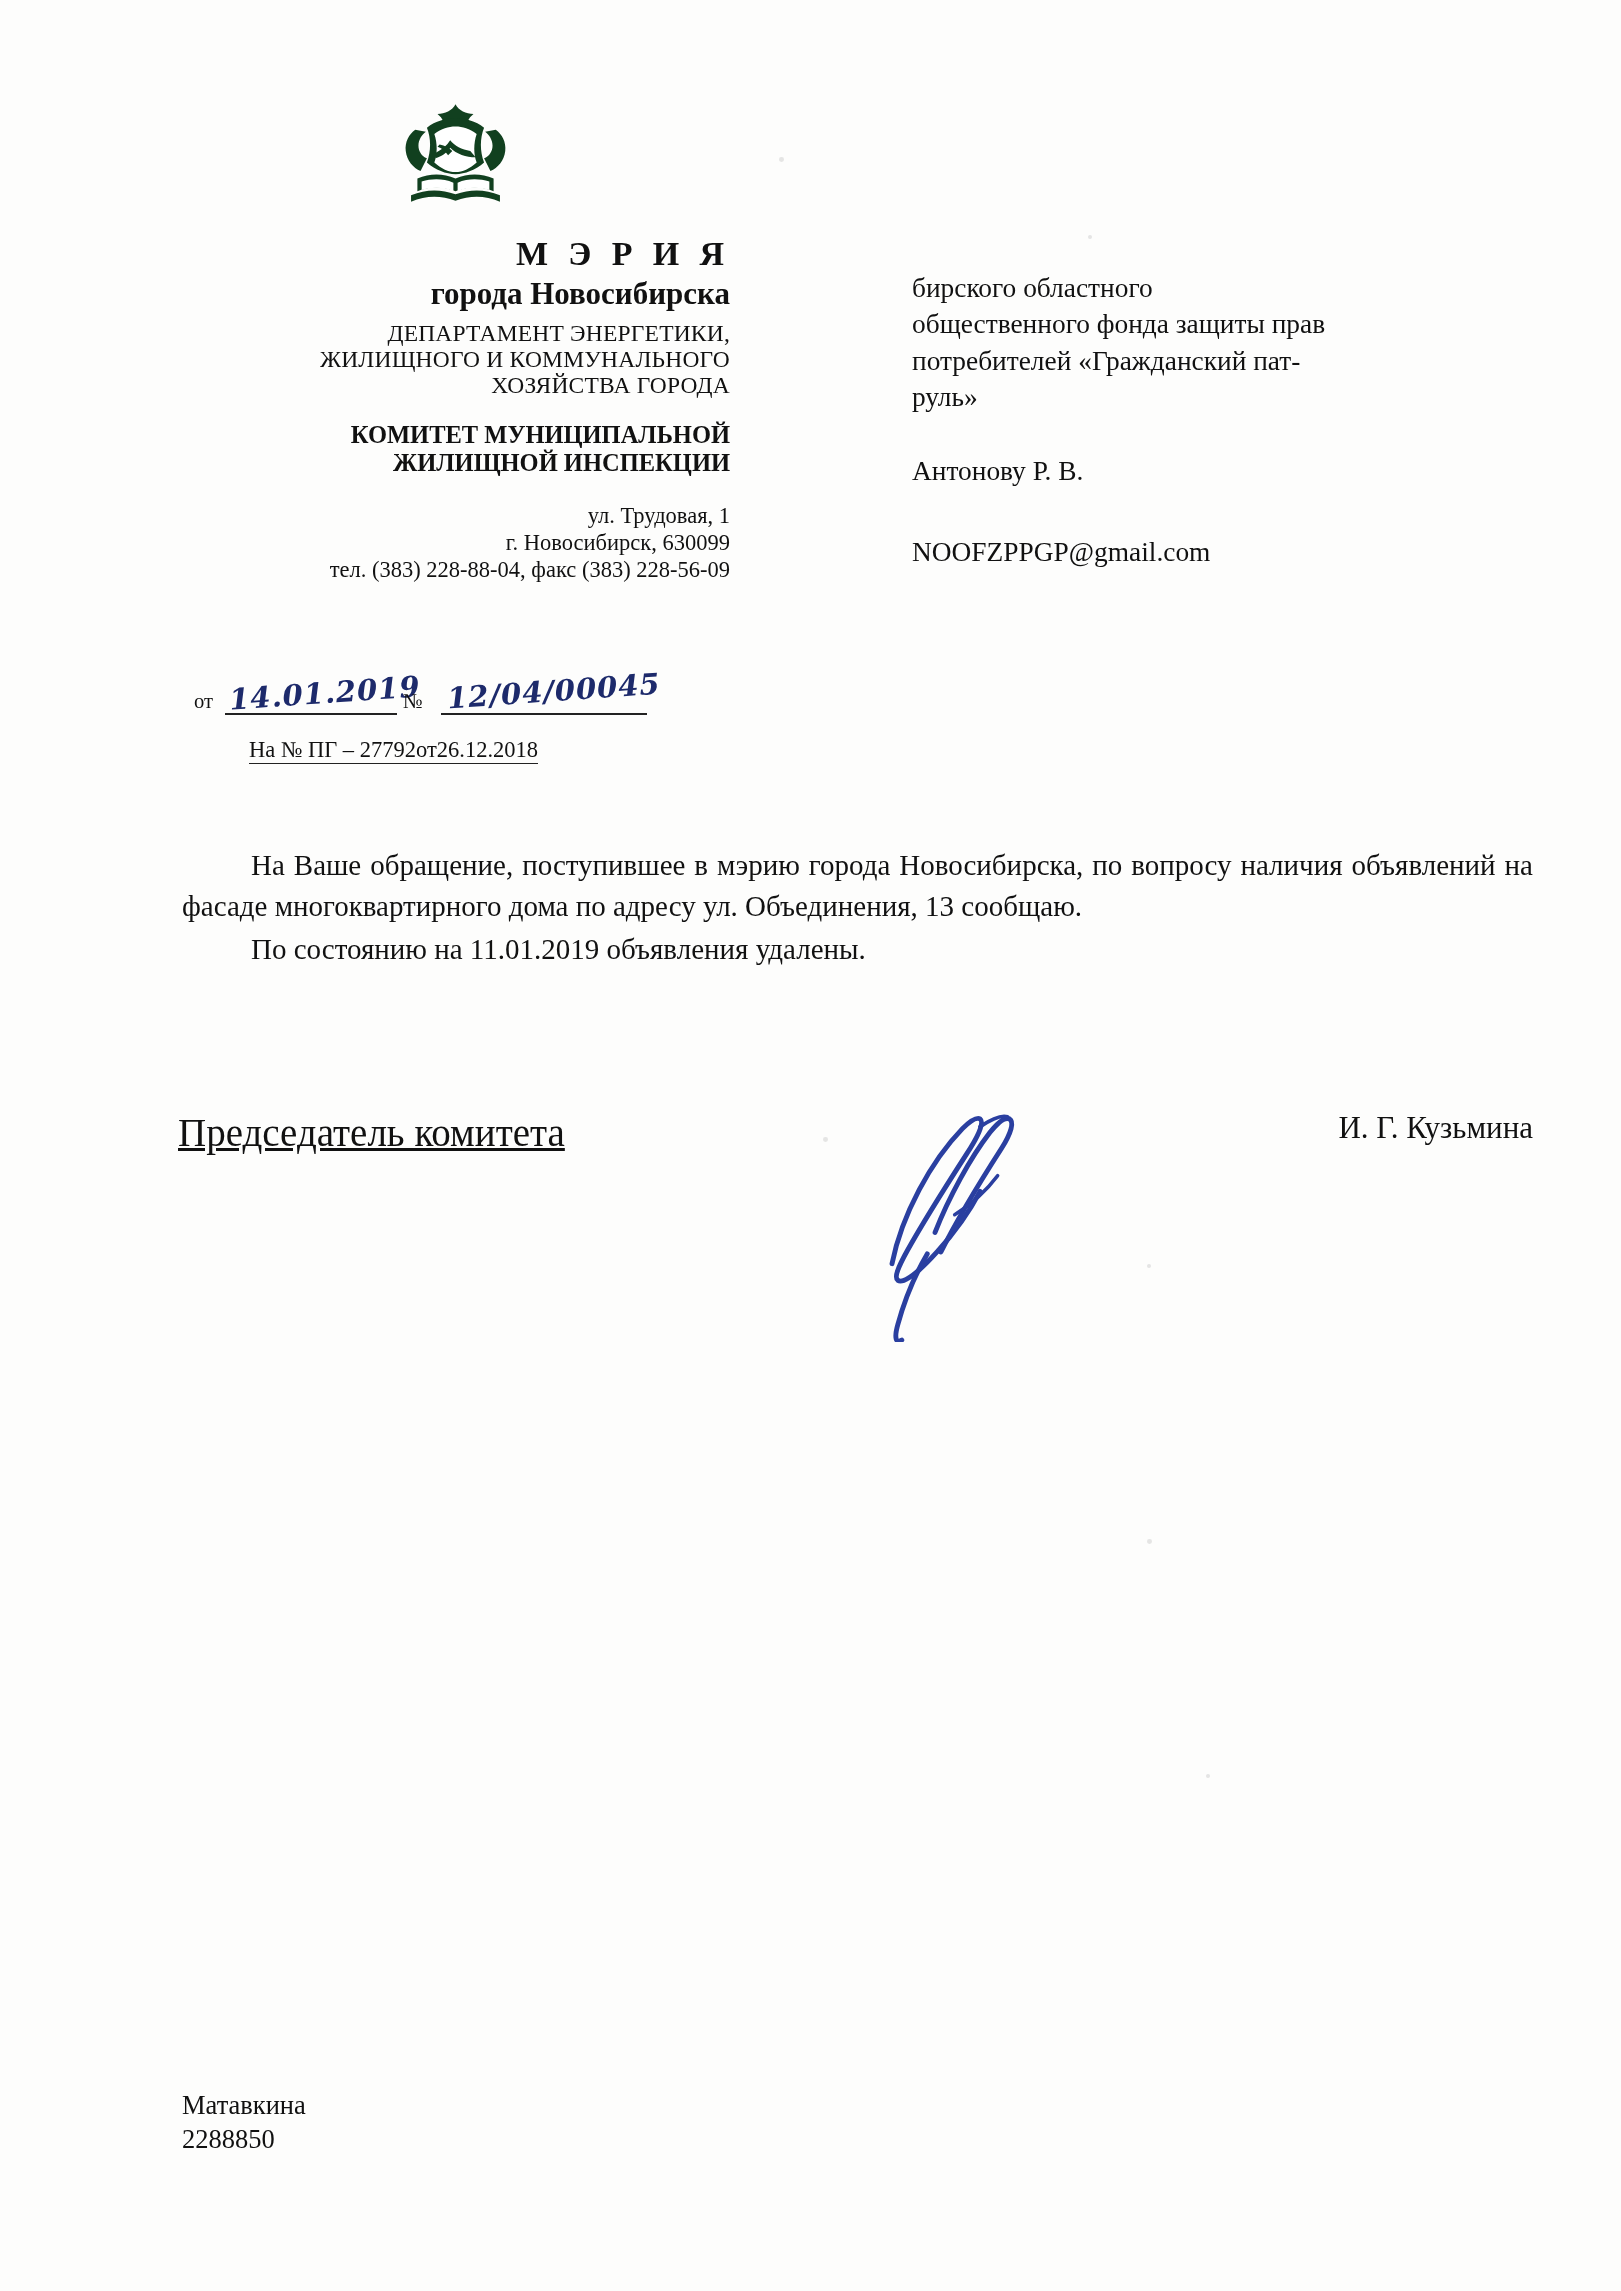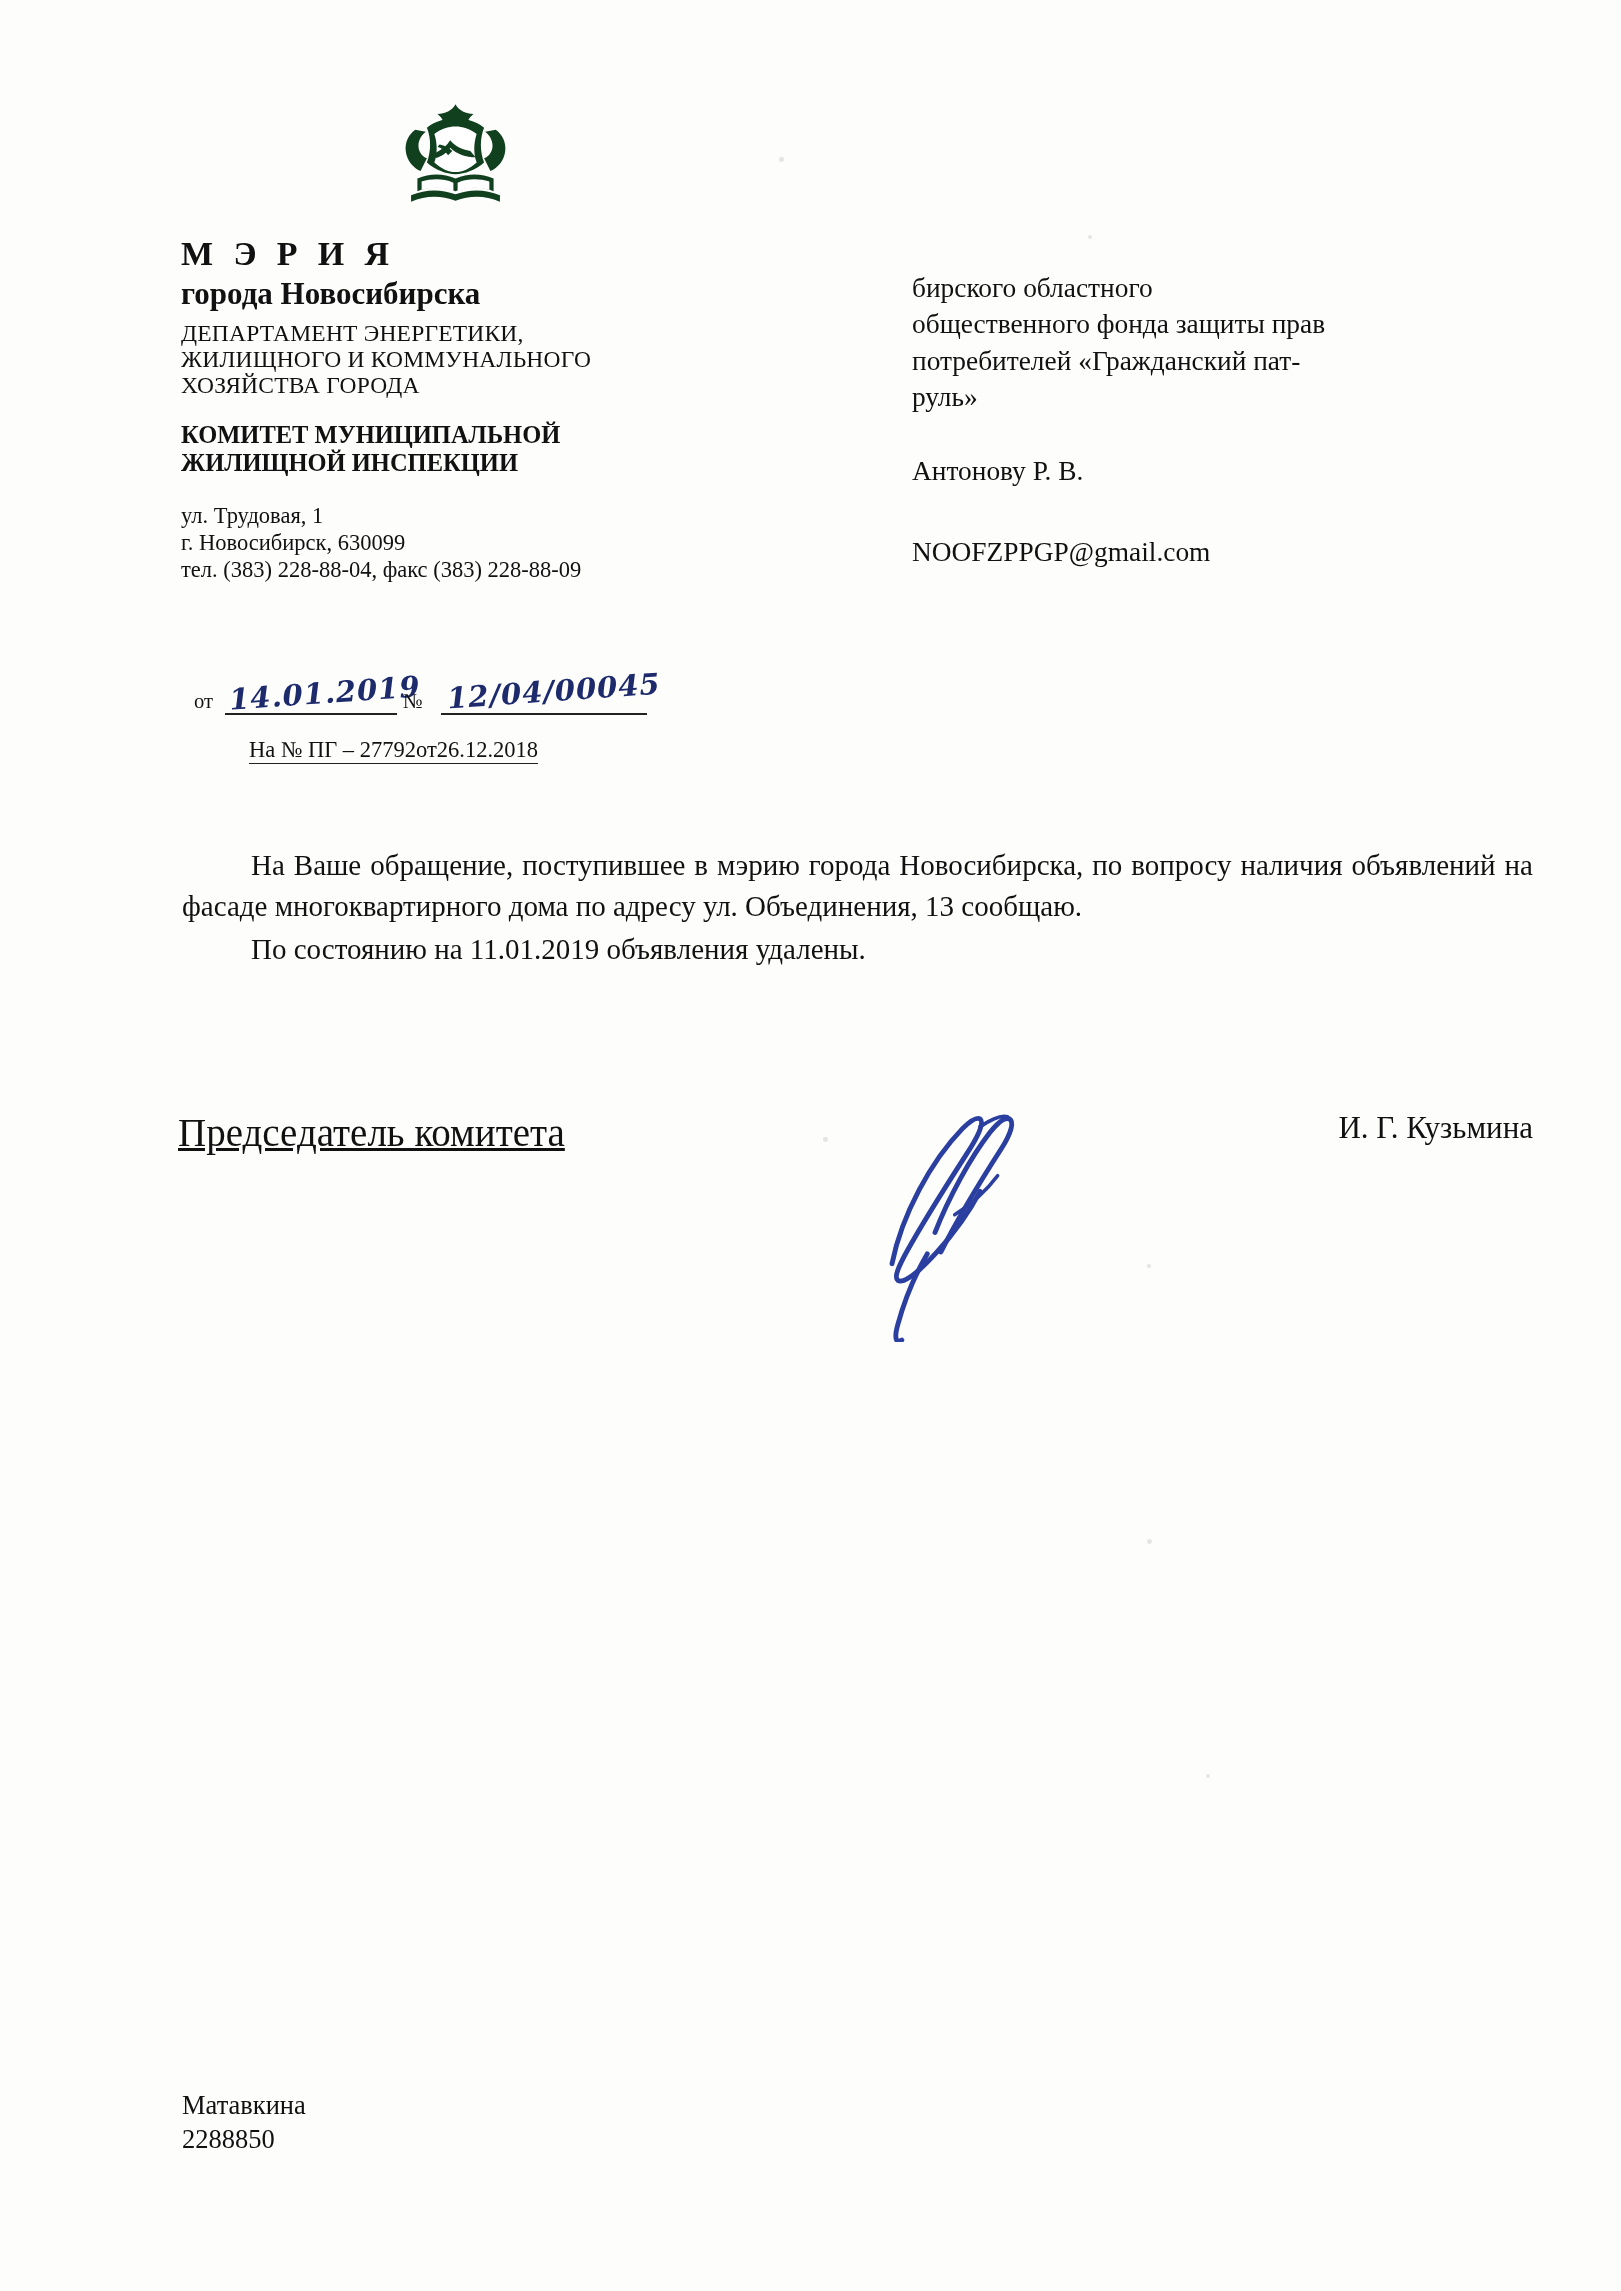--- a/index.html
+++ b/index.html
@@ -20,21 +20,21 @@
     inset: 0;
     background: #fdfdfc;
   }
 
   
   .letterhead {
     position: absolute;
     left: 181px;
     top: 98px;
     width: 549px;
-    text-align: left;
+    text-align: right;
   }
   .emblem {
     width: 127px;
     height: 127px;
     margin: 0 auto 5.9px auto;
     display: block;
   }
   .org-title {
     font-size: 34px;
     font-weight: bold;
@@ -210,21 +210,21 @@
     </div>
 
     <div class="committee">
       <div>КОМИТЕТ МУНИЦИПАЛЬНОЙ</div>
       <div>ЖИЛИЩНОЙ ИНСПЕКЦИИ</div>
     </div>
 
     <div class="addr">
       <div>ул. Трудовая, 1</div>
       <div>г. Новосибирск, 630099</div>
-      <div>тел. (383) 228-88-04, факс (383) 228-88-09</div>
+      <div>тел. (383) 228-88-04, факс (383) 228-56-09</div>
     </div>
   </div>
 
   <div class="reg-line">
     <span class="reg-label from">от</span>
     <span class="hand date">14.01.2019</span>
     <span class="rule r1"></span>
 
     <span class="reg-label num">№</span>
     <span class="hand number">12/04/00045</span>

